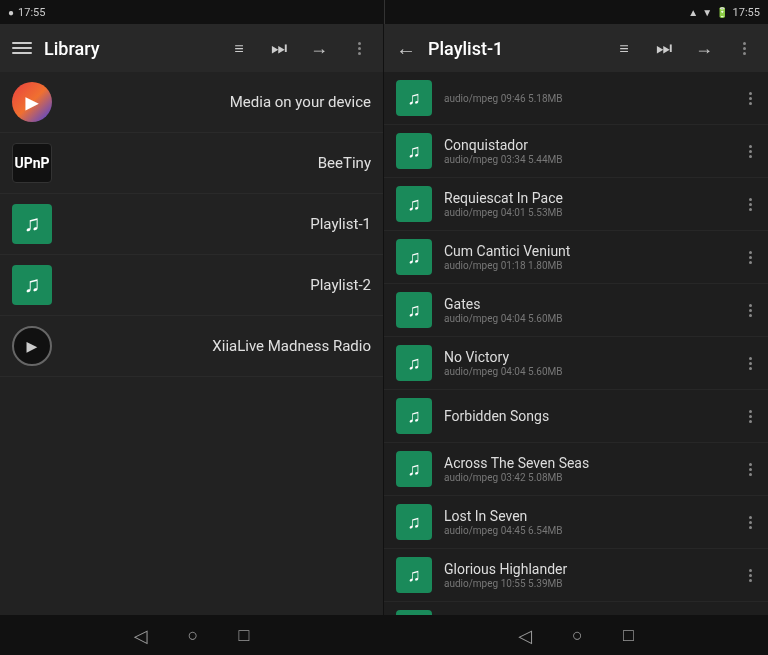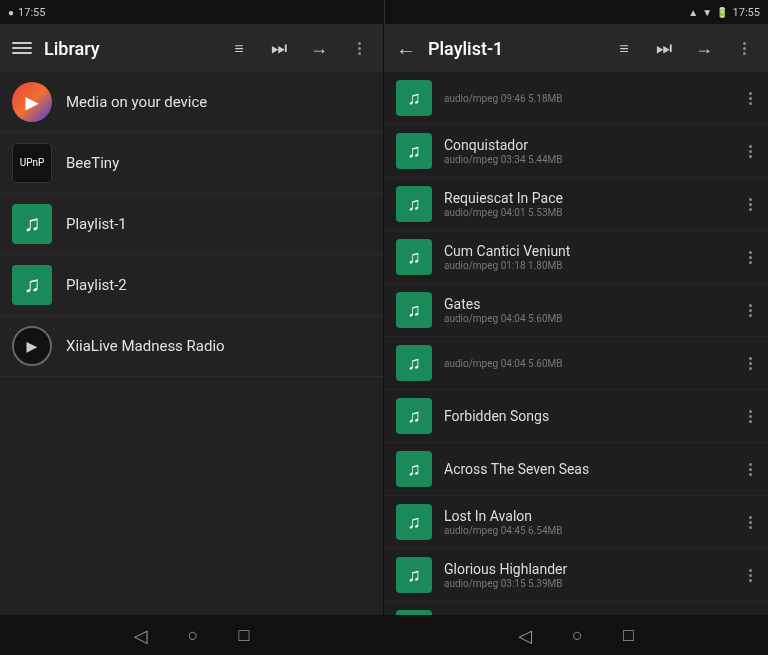--- a/index.html
+++ b/index.html
@@ -152,20 +152,21 @@
       border: 2px solid #666;
     }
 
     .music-note-icon {
       color: #fff;
       font-size: 22px;
     }
 
     .item-text {
       flex: 1;
+      text-align: right;
     }
     .item-title {
       color: #e0e0e0;
       font-size: 15px;
       font-weight: 400;
     }
 
     .item-more {
       color: #666;
       font-size: 18px;
@@ -250,22 +251,22 @@
     }
     .pl-subtitle {
       color: #777;
       font-size: 10px;
       margin-top: 1px;
     }
 
     
     .upnp-text {
       color: #fff;
-      font-size: 10px;
-      font-weight: normal;
+      font-size: 14px;
+      font-weight: bold;
       line-height: 1;
     }
 
     
     .left-panel, .right-panel {
       background-image: 
         radial-gradient(ellipse at 80% 20%, rgba(255,255,255,0.02) 0%, transparent 60%),
         radial-gradient(ellipse at 20% 80%, rgba(255,255,255,0.01) 0%, transparent 60%);
     }
   </style>
@@ -464,20 +465,21 @@
               <span></span>
               <span></span>
             </div>
       </div>
     </div>
         <div class="playlist-item">
       <div class="pl-icon">
         <span style="color:#fff;font-size:18px;">♫</span>
       </div>
       <div class="pl-text">
+        <div class="pl-title">No Victory</div>
         <div class="pl-subtitle">audio/mpeg  04:04  5.60MB</div>
       </div>
       <div class="item-more">
         <div class="dots-vert">
               <span></span>
               <span></span>
               <span></span>
             </div>
       </div>
     </div>
@@ -495,52 +497,53 @@
               <span></span>
             </div>
       </div>
     </div>
         <div class="playlist-item">
       <div class="pl-icon">
         <span style="color:#fff;font-size:18px;">♫</span>
       </div>
       <div class="pl-text">
         <div class="pl-title">Across The Seven Seas</div>
-      </div>
-      <div class="item-more">
-        <div class="dots-vert">
-              <span></span>
-              <span></span>
-              <span></span>
-            </div>
-      </div>
-    </div>
-        <div class="playlist-item">
-      <div class="pl-icon">
-        <span style="color:#fff;font-size:18px;">♫</span>
-      </div>
-      <div class="pl-text">
-        <div class="pl-title">Lost In Avalon</div>
+        <div class="pl-subtitle">audio/mpeg  03:42  5.08MB</div>
+      </div>
+      <div class="item-more">
+        <div class="dots-vert">
+              <span></span>
+              <span></span>
+              <span></span>
+            </div>
+      </div>
+    </div>
+        <div class="playlist-item">
+      <div class="pl-icon">
+        <span style="color:#fff;font-size:18px;">♫</span>
+      </div>
+      <div class="pl-text">
+        <div class="pl-title">Lost In Seven</div>
         <div class="pl-subtitle">audio/mpeg  04:45  6.54MB</div>
       </div>
       <div class="item-more">
         <div class="dots-vert">
               <span></span>
               <span></span>
               <span></span>
             </div>
       </div>
     </div>
         <div class="playlist-item">
       <div class="pl-icon">
         <span style="color:#fff;font-size:18px;">♫</span>
       </div>
       <div class="pl-text">
         <div class="pl-title">Glorious Highlander</div>
-        <div class="pl-subtitle">audio/mpeg  03:15  5.39MB</div>
+        <div class="pl-subtitle">audio/mpeg  10:55  5.39MB</div>
       </div>
       <div class="item-more">
         <div class="dots-vert">
               <span></span>
               <span></span>
               <span></span>
             </div>
       </div>
     </div>
         <div class="playlist-item">

